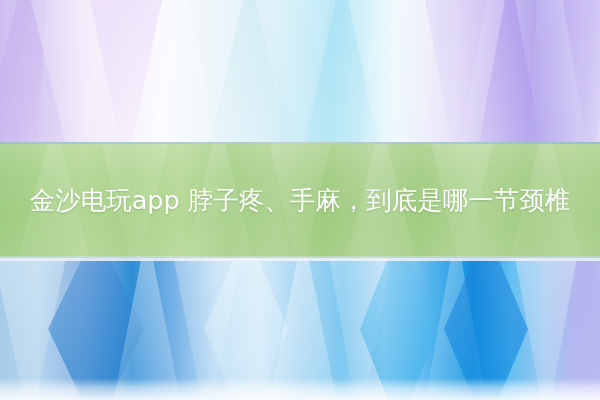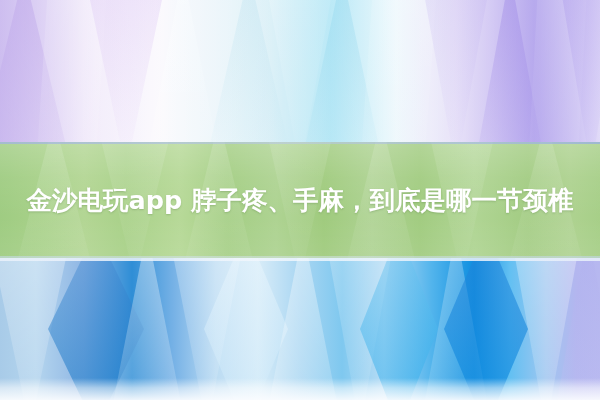--- a/index.html
+++ b/index.html
@@ -165,21 +165,21 @@
     flex-direction: column;
     justify-content: center;
     align-items: center;
     z-index: 40;
   }
   .title-line {
     display: block;
     width: 596px;
     text-align: center;
     color: #ffffff;
-    font-weight: bold;
+    font-weight: normal;
     font-size: 25.5px;
     line-height: 34px;
     letter-spacing: 0px;
     white-space: nowrap;
     text-shadow: 0 1px 2px rgba(90,130,70,.35);
   }
   #title-line-2 { font-size: 25px; }
 </style>
 </head>
 <body>

